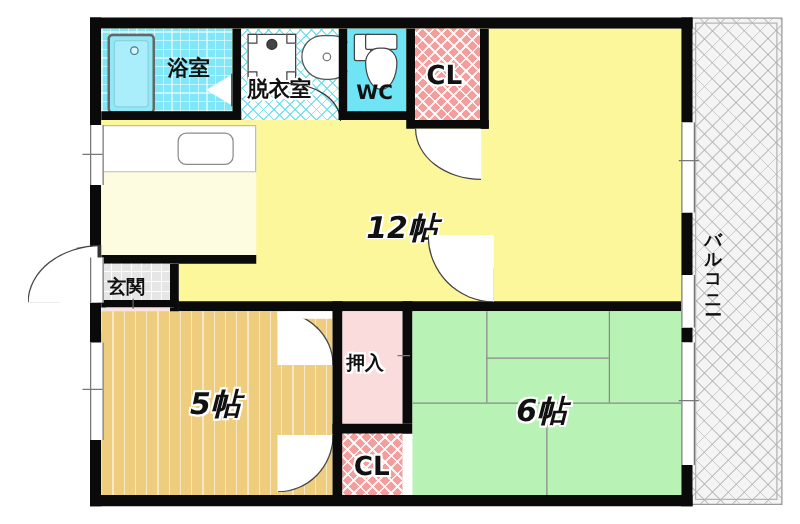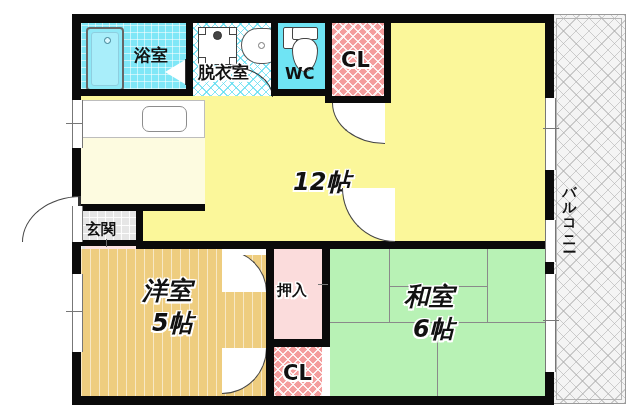--- a/index.html
+++ b/index.html
@@ -199,21 +199,20 @@
   <div class="abs fill-sb" style="left:85px;top:246px;width:54px;height:23px;"></div>
   <div class="lbl lbl-sm" style="left:92px;top:250px;font-size:17px;">SB</div>
   <div class="abs wall" style="left:81px;top:266px;width:62px;height:8px;"></div>
   <div class="abs wall" style="left:136px;top:246px;width:7px;height:28px;"></div>
 
   <div class="abs" style="left:106px;top:239px;width:1.4px;height:8px;background:#666;"></div>
 
   <div class="abs wall" style="left:143px;top:241px;width:402px;height:8px;"></div>
 
   <div class="abs floor-stripes" style="left:81px;top:249px;width:185px;height:147px;"></div>
-  <div class="lbl lbl-ja lbl-room txt-shadow" style="left:142px;top:278px;">洋室</div>
   <div class="lbl lbl-ja lbl-jo txt-shadow" style="left:152px;top:311px;">5帖</div>
 
   <div class="arcplain arc-tr" style="left:222px;top:249px;width:44px;height:42px;background:#fff;border-left:none;border-bottom:none;"></div>
   <div class="arcplain arc-br" style="left:222px;top:348px;width:44px;height:45px;background:#fff;border-left:none;border-top:none;"></div>
   <div class="abs fill-white" style="left:222px;top:249px;width:44px;height:6px;"></div>
 
   <div class="abs wall" style="left:266px;top:241px;width:8px;height:155px;"></div>
 
   <div class="abs fill-oshi" style="left:274px;top:249px;width:48px;height:90px;"></div>
   <div class="lbl lbl-ja lbl-sm txt-shadow" style="left:277px;top:283px;">押入</div>
@@ -226,21 +225,20 @@
   <div class="lbl lbl-cl txt-shadow" style="left:283px;top:363px;">CL</div>
 
   <div class="abs fill-wa" style="left:330px;top:249px;width:215px;height:147px;"></div>
 
   <div class="seam" style="left:330px;top:322px;width:215px;height:1.2px;"></div>
   <div class="seam" style="left:330px;top:289px;width:1.2px;height:0;"></div>
   <div class="seam" style="left:389px;top:249px;width:1.2px;height:73px;"></div>
   <div class="seam" style="left:487px;top:249px;width:1.2px;height:73px;"></div>
   <div class="seam" style="left:389px;top:286px;width:98px;height:1.2px;"></div>
   <div class="seam" style="left:437px;top:322px;width:1.2px;height:74px;"></div>
-  <div class="lbl lbl-ja lbl-room txt-shadow" style="left:404px;top:284px;">和室</div>
   <div class="lbl lbl-ja lbl-jo txt-shadow" style="left:413px;top:317px;">6帖</div>
 
   <div class="win-v" style="left:72px;top:100px;width:9px;height:48px;"></div>
   <div class="win-v" style="left:72px;top:206px;width:9px;height:36px;"></div>
   <div class="win-v" style="left:72px;top:274px;width:9px;height:78px;"></div>
 
   <div class="win-h" style="left:88px;top:14px;width:0;height:9px;"></div>
 
   <div class="win-v" style="left:545px;top:98px;width:9px;height:72px;"></div>
   <div class="win-v" style="left:545px;top:220px;width:9px;height:42px;"></div>

